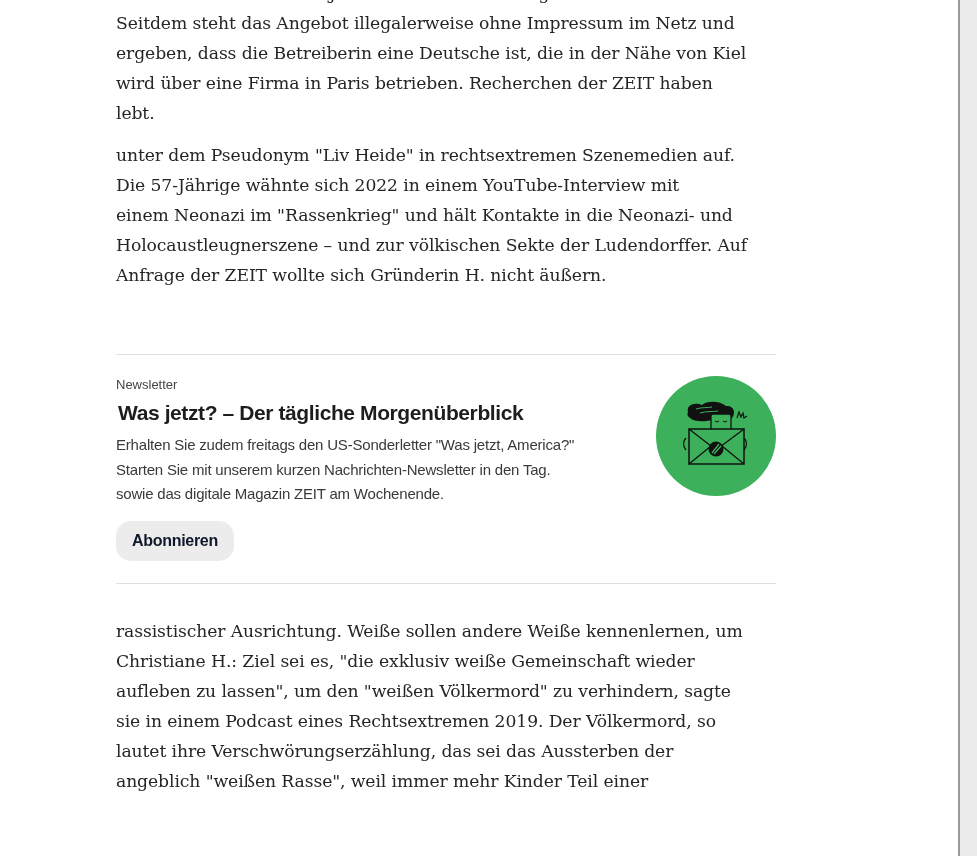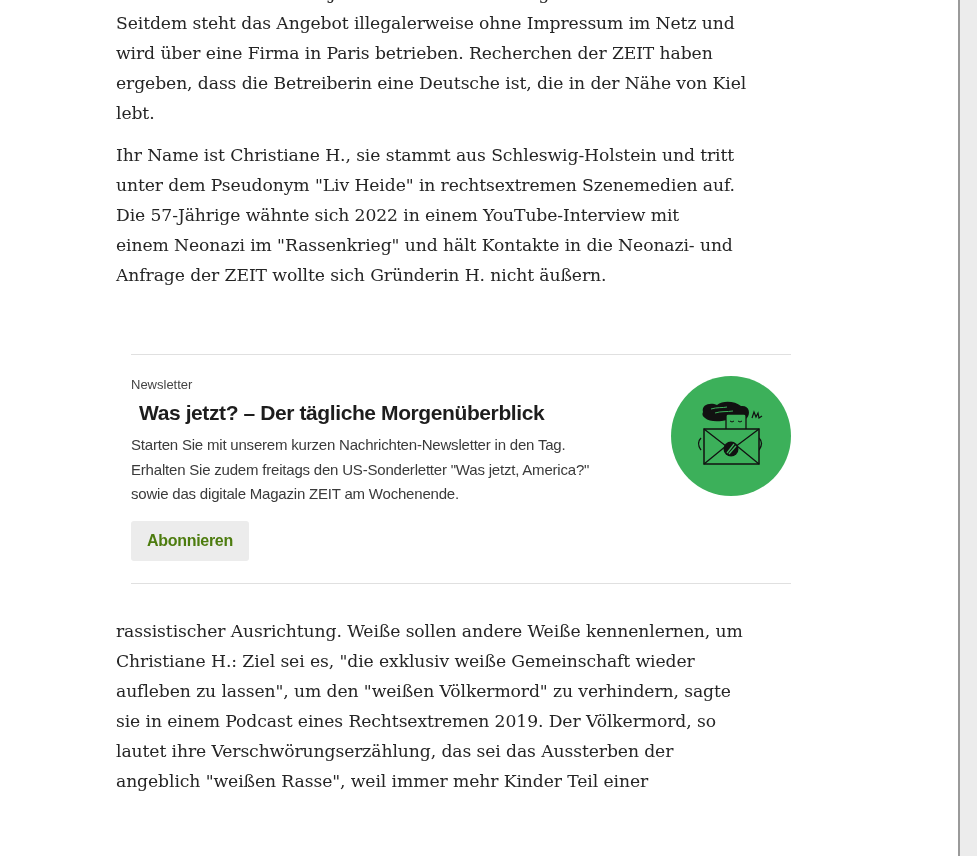--- a/index.html
+++ b/index.html
@@ -12,79 +12,78 @@
     .para {
       font-family: "DejaVu Serif", serif;
       font-size: 17.2px; line-height: 30px; color: #252525;
       margin: 0 0 12px 0; letter-spacing: -0.1px;
     }
     .para .line { display: block; white-space: nowrap; }
     .newsletter {
       position: absolute; left: 116px; top: 354px; width: 660px; height: 230px;
       border-top: 1px solid #e0e0e0; border-bottom: 1px solid #e0e0e0;
       box-sizing: border-box;
-      margin-left: 15px;
     }
     .nl-kicker {
       position: absolute; left: 0; top: 22px;
       font-family: "Liberation Sans", sans-serif; font-size: 13px; color: #444;
     }
     .nl-title {
-      position: absolute; left: 8px; top: 46px;
+      position: absolute; left: 2px; top: 46px;
       font-family: "Liberation Sans", sans-serif; font-weight: bold; font-size: 21px;
       color: #1d1d1d; letter-spacing: -0.4px; white-space: nowrap;
     }
     .nl-desc {
       position: absolute; left: 0; top: 78px; width: 500px;
       font-family: "Liberation Sans", sans-serif; font-size: 15px; line-height: 24.5px; color: #3a3a3a;
       letter-spacing: -0.2px;
     }
     .nl-desc .line { display: block; white-space: nowrap; }
     .nl-button {
       position: absolute; left: 0; top: 166px; width: 118px; height: 40px;
-      background: #ececec; border: none; border-radius: 3px;
-      font-family: "Liberation Sans", sans-serif; font-weight: bold; font-size: 16px; color: #4d7c0f;
+      background: #ececec; border: none; border-radius: 15px;
+      font-family: "Liberation Sans", sans-serif; font-weight: bold; font-size: 16px; color: #0f172a;
       cursor: pointer; letter-spacing: -0.3px;
     }
     .nl-image {
       position: absolute; left: 540px; top: 21px; width: 120px; height: 120px;
       border-radius: 50%; background: #3cb05a; overflow: hidden;
     }
     .article2 { position: absolute; left: 116px; top: 616px; width: 660px; }
     .scroll-divider { position: absolute; left: 958px; top: 0; width: 2px; height: 856px; background: #9a9a9a; }
     .scroll-panel { position: absolute; left: 960px; top: 0; width: 17px; height: 856px; background: #ececec; }
   </style>
 </head>
 <body>
 
 <div class="page">
 
   <div class="article">
     <p class="para">
       <span class="line">kiert" hat. Das war zwei Jahre nach der Gründung der Website.</span>
       <span class="line">Seitdem steht das Angebot illegalerweise ohne Impressum im Netz und</span>
+      <span class="line">ergeben, dass die Betreiberin eine Deutsche ist, die in der Nähe von Kiel</span>
       <span class="line">wird über eine Firma in Paris betrieben. Recherchen der ZEIT haben</span>
-      <span class="line">ergeben, dass die Betreiberin eine Deutsche ist, die in der Nähe von Kiel</span>
       <span class="line">lebt.</span>
     </p>
     <p class="para">
-      <span class="line">Ihr Name ist Christiane H., sie stammt aus Schleswig-Holstein und tritt</span>
       <span class="line">unter dem Pseudonym "Liv Heide" in rechtsextremen Szenemedien auf.</span>
       <span class="line">Die 57-Jährige wähnte sich 2022 in einem YouTube-Interview mit</span>
       <span class="line">einem Neonazi im "Rassenkrieg" und hält Kontakte in die Neonazi- und</span>
+      <span class="line">Holocaustleugnerszene – und zur völkischen Sekte der Ludendorffer. Auf</span>
       <span class="line">Anfrage der ZEIT wollte sich Gründerin H. nicht äußern.</span>
     </p>
   </div>
 
   <div class="newsletter">
     <div class="nl-kicker">Newsletter</div>
     <div class="nl-title">Was jetzt? – Der tägliche Morgenüberblick</div>
     <div class="nl-desc">
+      <span class="line">Erhalten Sie zudem freitags den US-Sonderletter "Was jetzt, America?"</span>
       <span class="line">Starten Sie mit unserem kurzen Nachrichten-Newsletter in den Tag.</span>
-      <span class="line">Erhalten Sie zudem freitags den US-Sonderletter "Was jetzt, America?"</span>
       <span class="line">sowie das digitale Magazin ZEIT am Wochenende.</span>
     </div>
     <button class="nl-button">Abonnieren</button>
     <div class="nl-image">
       <svg width="120" height="120" viewBox="0 0 120 120">
 
         <path d="M32 36 C30 28 40 26 46 29 C52 24 64 25 70 30 C78 29 80 37 76 42 C72 46 62 44 56 44 C48 46 38 46 34 42 C31 40 31 38 32 36 Z" fill="#111"></path>
         <path d="M40 33 C46 31 52 32 56 31 M44 37 C50 35 56 36 62 35" stroke="#3cb05a" stroke-width="1" fill="none"></path>
 
         <rect x="55" y="38" width="20" height="18" rx="2" fill="#3cb05a" stroke="#111" stroke-width="1.3"></rect>

